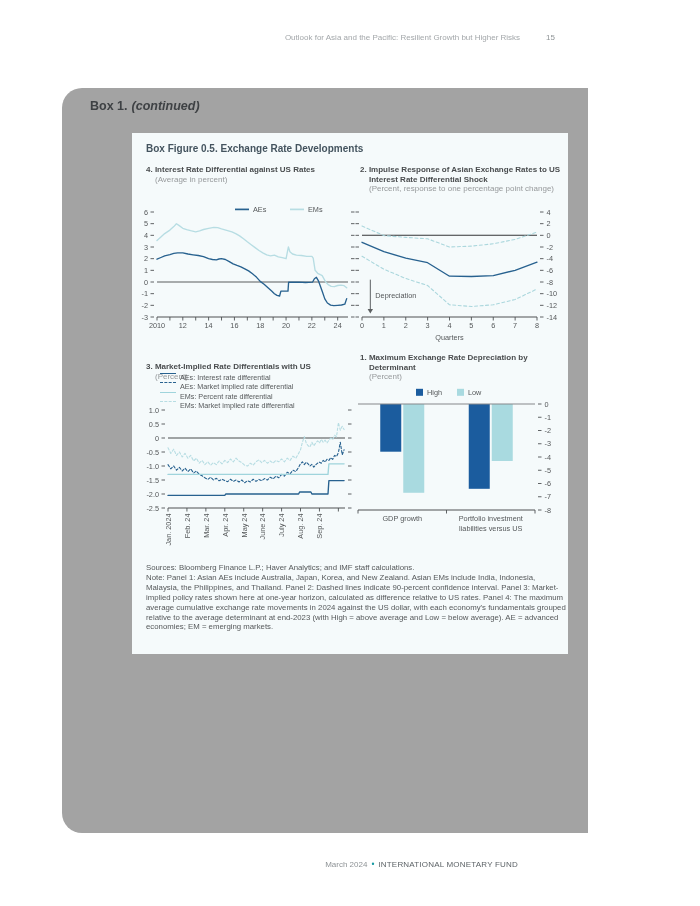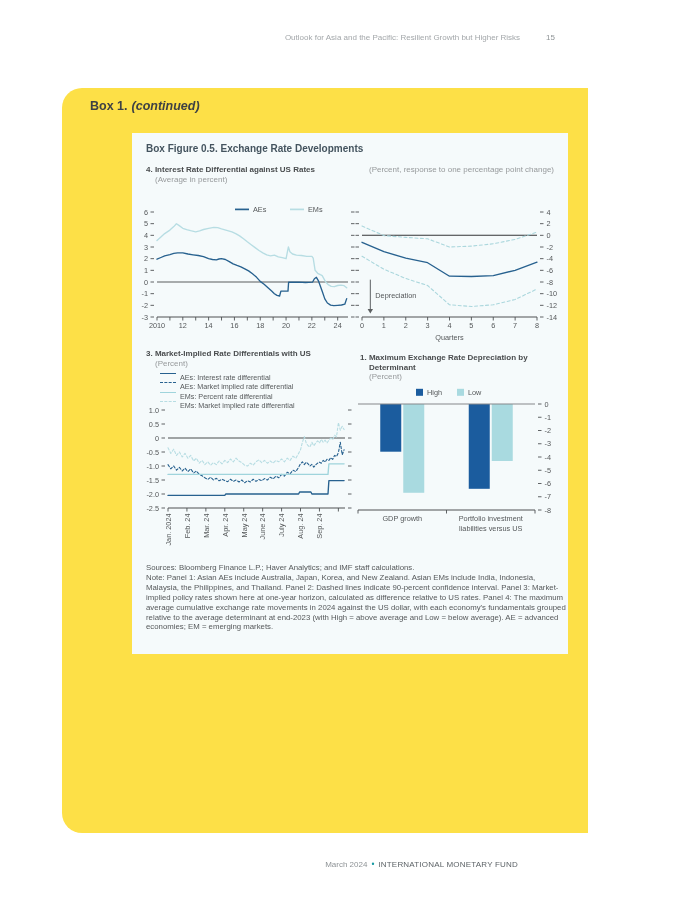--- a/index.html
+++ b/index.html
@@ -1,31 +1,31 @@
 <!DOCTYPE html>
 <html><head>
 <meta charset="utf-8">
 <style>
   html,body{margin:0;padding:0;background:#ffffff;}
   .page{position:relative;width:588px;height:906px;background:#ffffff;font-family:"Liberation Sans",sans-serif;overflow:hidden;}
   .running-header{position:absolute;top:33px;right:33px;font-size:8px;color:#a3a7aa;white-space:nowrap;}
   .running-header .htitle{margin-right:26px;}
   .running-header .pageno{color:#8f9497;}
-  .box{position:absolute;left:62px;top:88px;width:565px;height:745px;background:#fde047;border-radius:20px;}
+  .box{position:absolute;left:62px;top:88px;width:565px;height:745px;background:#a3a3a3;border-radius:20px;}
   .box-label{position:absolute;left:28px;top:11px;font-size:12.5px;color:#3e4144;}
   .box-label .b{font-weight:bold;}
   .box-label .i{font-style:italic;font-weight:600;margin-left:4px;}
   .figure-panel{position:absolute;left:70px;top:45px;width:436px;height:521px;background:#f5fafb;}
   .fig-title{position:absolute;left:14px;top:10px;font-size:10px;font-weight:bold;color:#44545f;}
   .ptitle{position:absolute;font-size:8px;line-height:9.6px;color:#494c4e;}
   .ptitle .t{display:block;font-weight:bold;padding-left:9px;text-indent:-9px;}
   .ptitle .s{display:block;color:#96999b;padding-left:9px;}
   #t0{left:14px;top:32px;width:206px;}
   #t1{left:228px;top:32px;width:206px;}
-  #t2{left:14px;top:216px;width:208px;}
+  #t2{left:14px;top:229px;width:208px;}
   #t3{left:228px;top:220px;width:206px;}
   .chart{position:absolute;}
   #chart0{left:7px;top:67px;}
   #chart1{left:223px;top:67px;}
   #chart2{left:7px;top:235px;}
   #chart3{left:223px;top:235px;}
   .chart text{font-family:"Liberation Sans",sans-serif;font-size:7.3px;fill:#55585a;}
   .legend3{position:absolute;left:28px;top:240px;font-size:7.2px;color:#55585a;}
   .legend3 .row{display:flex;align-items:flex-start;height:9.4px;}
   .legend3 .sw{display:inline-block;width:16px;height:0;margin-right:4px;}
@@ -50,20 +50,21 @@
     </div>
 
     <div class="figure-panel">
       <div class="fig-title">Box Figure 0.5. Exchange Rate Developments</div>
 
       <div class="ptitle" id="t0">
         <span class="t">4. Interest Rate Differential against US Rates</span>
         <span class="s">(Average in percent)</span>
       </div>
       <div class="ptitle" id="t1">
+        <span class="t">2. Impulse Response of Asian Exchange Rates to US Interest Rate Differential Shock</span>
         <span class="s">(Percent, response to one percentage point change)</span>
       </div>
       <div class="ptitle" id="t2">
         <span class="t">3. Market-Implied Rate Differentials with US</span>
         <span class="s">(Percent)</span>
       </div>
       <div class="ptitle" id="t3">
         <span class="t">1. Maximum Exchange Rate Depreciation by Determinant</span>
         <span class="s">(Percent)</span>
       </div>

